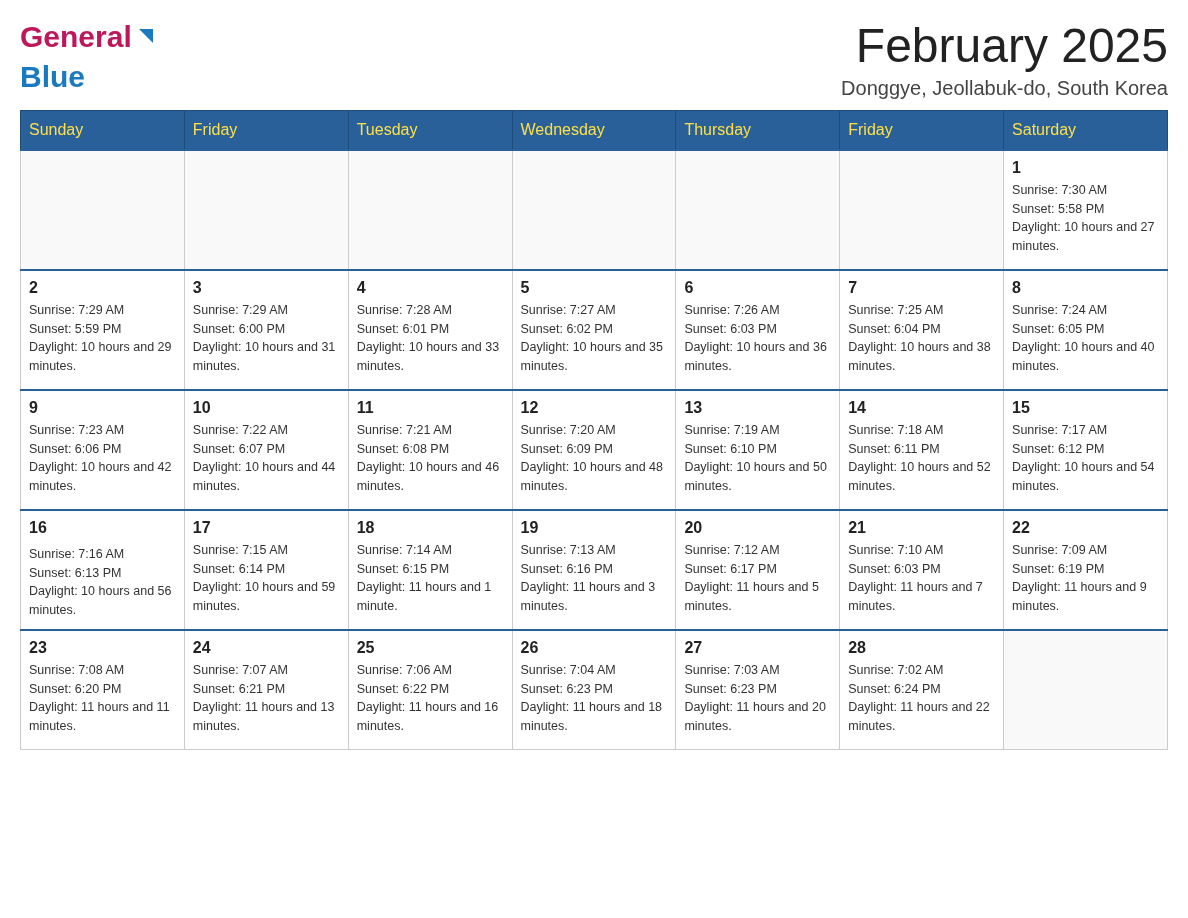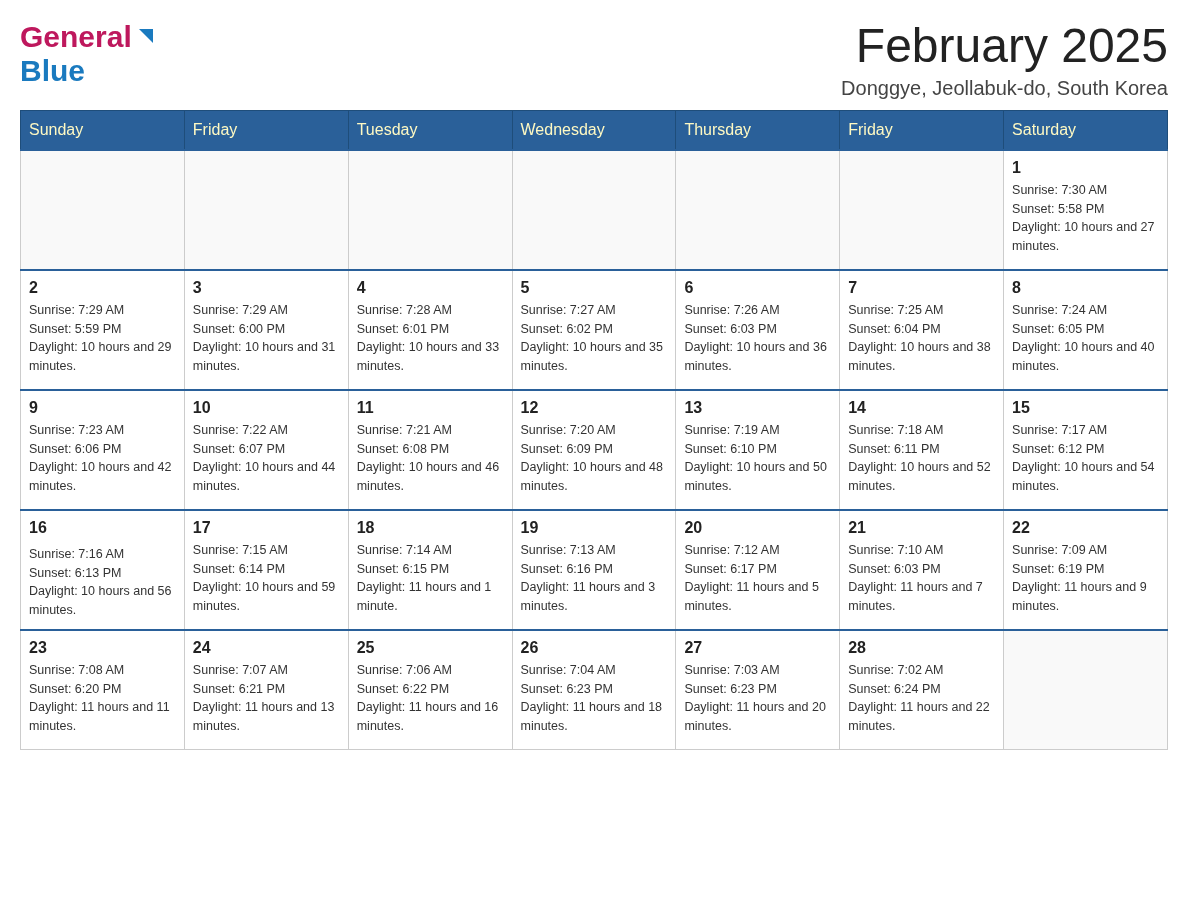--- a/index.html
+++ b/index.html
@@ -30,21 +30,21 @@
       color: #444;
       margin-top: 4px;
     }
     .calendar {
       width: 100%;
       border-collapse: collapse;
       margin-top: 8px;
     }
     .calendar th {
       background-color: #2a6099;
-      color: #fef9c3;
+      color: #fde047;
       padding: 10px 8px;
       font-size: 16px;
       font-weight: normal;
       text-align: left;
       border: 1px solid #1e4d7a;
     }
     .calendar td {
       vertical-align: top;
       padding: 8px;
       border: 1px solid #ccc;
@@ -81,20 +81,21 @@
     .logo-text-general {
       font-size: 30px;
       font-weight: bold;
       color: #be185d;
     }
     .logo-text-blue {
       font-size: 30px;
       font-weight: bold;
       color: #1a7abf;
       margin-right: 4px;
+      margin-top: 6px;
     }
     .logo-line2 {
       display: flex;
       align-items: center;
     }
   </style>
 </head>
 <body>
 
 <div class="header">

